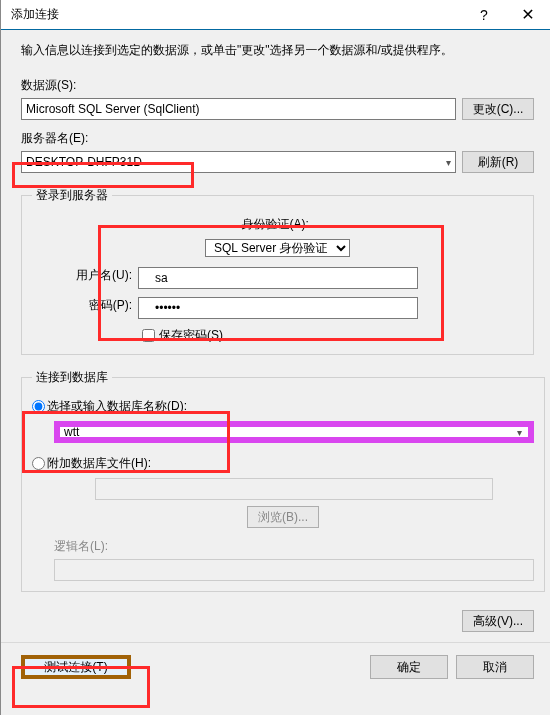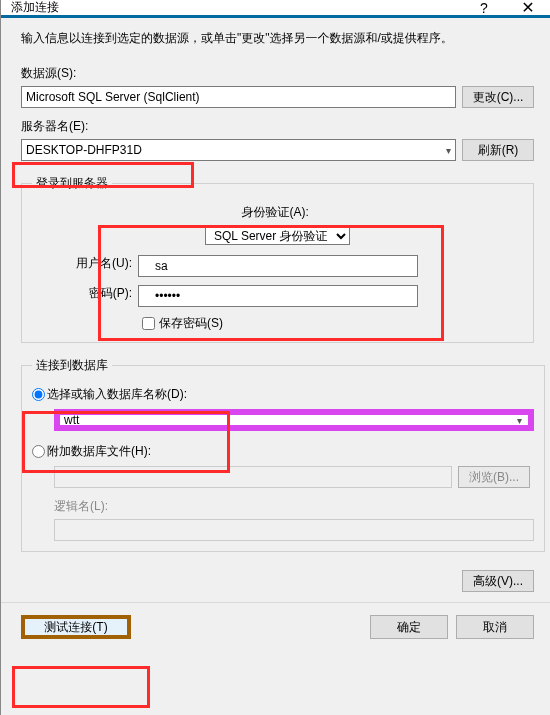--- a/index.html
+++ b/index.html
@@ -12,23 +12,23 @@
       overflow: hidden;
     }
     .dialog {
       position: relative;
       width: 550px;
       height: 715px;
       background: #f0f0f0;
       border-left: 1px solid #888;
     }
     .titlebar {
-      height: 18px;
+      height: 30px;
       background: #fff;
-      border-bottom: 3px solid #0369a1;
+      border-bottom: 1px solid #0369a1;
       display: flex;
       align-items: center;
       padding: 0 0 0 10px;
     }
     .titlebar .title { flex: 1; font-size: 12px; color: #000; }
     .titlebar .btn {
       width: 44px; height: 30px;
       display: flex; align-items: center; justify-content: center;
       font-size: 14px; color: #000;
     }
@@ -61,21 +61,21 @@
     .cred-row { display: flex; align-items: flex-start; gap: 6px; margin-bottom: 8px; padding-left: 30px; }
     .cred-row .lbl { width: 70px; text-align: right; }
     .cred-row input { width: 280px; height: 22px; border: 1px solid #7a7a7a; background: #fff; font-size: 12px; padding: 0 16px; }
     .chk-row { padding-left: 110px; margin-top: 4px; display: flex; align-items: center; gap: 4px; }
     .chk-row input[type=checkbox]{ width:13px; height:13px; border:1px solid #0078d7; }
     .radio-row { display: flex; align-items: center; margin-bottom: 6px; }
     .radio-row input[type=radio]{ margin-right: 2px; }
     .db-combo { margin-left: 22px; width: 480px; height: 22px; border: 6px solid #d946ef; background: #fff; display:flex; align-items:center; padding:0 4px; position:relative; margin-bottom: 12px;}
     .db-combo .arrow { position:absolute; right:6px; font-size:10px; color:#555; }
     .attach-input { margin-left: 22px; width: 398px; height:22px; border:1px solid #ccc; background:#f0f0f0; }
-    .attach-row { display:flex; align-items:center; gap:6px; margin-bottom:10px; }
+    .attach-row { display:flex; align-items:center; gap:6px; margin-bottom:10px;flex-direction:column; }
     .logic-lbl { margin-left: 22px; color:#888; margin-bottom:4px; }
     .logic-input { margin-left:22px; width:480px; height:22px; border:1px solid #ccc; background:#f0f0f0; }
     .footer-adv { display:flex; justify-content:flex-end; padding: 10px 16px 6px 0; }
     .footer-sep { border-top: 1px solid #d9d9d9; margin: 4px 0; }
     .footer-btns { display:flex; align-items:center; padding: 8px 16px 14px 20px; }
     .footer-btns .spacer { flex:1; }
     .footer-btns .btn-std { min-width: 78px; height: 24px; margin-left: 8px; }
     .test-btn { border: 4px solid #a16207; background: #e5f1fb; min-width: 110px; height: 24px; display:inline-flex; align-items:center; justify-content:center; font-size:12px; }
     
     .hl { position: absolute; border: 3px solid #ff2a2a; pointer-events: none; }

